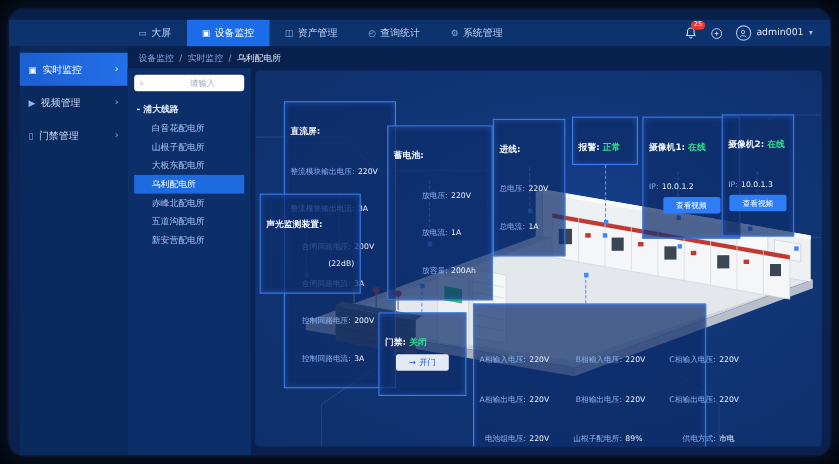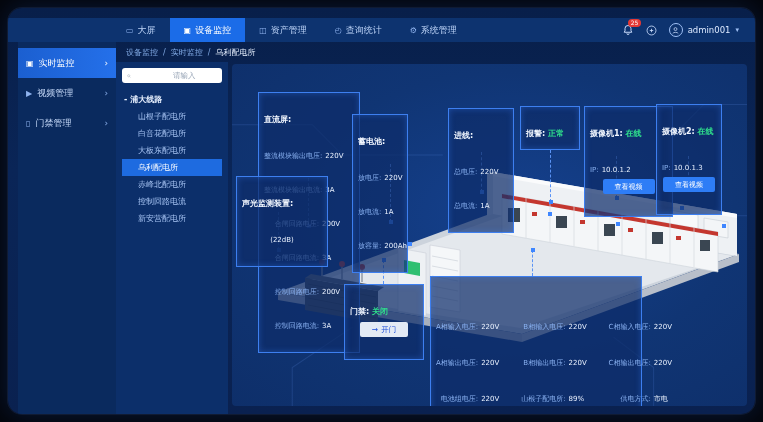--- a/index.html
+++ b/index.html
@@ -168,26 +168,26 @@
                 <circle cx="7" cy="7" r="4.5" fill="none" stroke="#8a97a8" stroke-width="1.6"></circle>
                 <path d="M10.5 10.5L14 14" stroke="#8a97a8" stroke-width="1.6"></path>
               </svg>
               <input placeholder="请输入" style="">
             </div>
             <div class="tree">
               <div class="tree-root">
                 <span>-</span>
                 <span>浦大线路</span>
               </div>
+              <div class="tree-node">白音花配电所</div>
               <div class="tree-node">山根子配电所</div>
-              <div class="tree-node">白音花配电所</div>
               <div class="tree-node">大板东配电所</div>
               <div class="tree-node selected">乌利配电所</div>
               <div class="tree-node">赤峰北配电所</div>
-              <div class="tree-node">控制回路电流</div>
+              <div class="tree-node">五道沟配电所</div>
               <div class="tree-node">新安营配电所</div>
             </div>
           </div>
 
           <div class="canvas">
             <svg class="deco" width="100%" height="100%" viewBox="0 0 513 338" preserveAspectRatio="none">
               <path d="M0 60 L80 60 L110 90 L210 90 M513 40 L470 40 L440 70 M513 150 L480 150 L450 180 M60 338 L60 300 L120 260 M420 338 L420 300 L380 270" fill="none" stroke="#6fa0ff" stroke-width="1"></path>
               <circle cx="110" cy="90" r="2" fill="#6fa0ff"></circle>
                 <circle cx="440" cy="70" r="2" fill="#6fa0ff"></circle>
             </svg>
@@ -300,21 +300,21 @@
               <div class="co-row">
                   <span class="co-label">控制回路电压:</span>
                   <span class="co-value">200V</span>
                 </div>
               <div class="co-row">
                   <span class="co-label">控制回路电流:</span>
                   <span class="co-value">3A</span>
                 </div>
             </div>
 
-            <div class="co" style="left:120px;top:50px;width:56px">
+            <div class="co" style="left:120px;top:50px;width:96px">
               <div class="co-title">蓄电池:</div>
               <div class="co-row">
                   <span class="co-label">放电压:</span>
                   <span class="co-value">220V</span>
                 </div>
               <div class="co-row">
                   <span class="co-label">放电流:</span>
                   <span class="co-value">1A</span>
                 </div>
               <div class="co-row">
@@ -361,21 +361,21 @@
               </div>
               <div class="co-row" style="justify-content:flex-start">
                 <span class="co-label" style="flex:0 0 auto">IP:</span>
                 <span class="co-value" style="width:auto">10.0.1.3</span>
               </div>
               <button class="btn-view">查看视频</button>
             </div>
 
             <div class="co" style="left:4px;top:112px;width:92px">
               <div class="co-title">声光监测装置:</div>
-              <div class="co-row" style="justify-content:center">
+              <div class="co-row" style="justify-content:flex-end">
                 <span class="co-value" style="width:auto;margin-left:0">(22dB)</span>
               </div>
             </div>
 
             <div class="co" style="left:112px;top:220px;width:80px">
               <div class="co-title">
                 <span>门禁:</span>
                 <span class="ok">关闭</span>
               </div>
               <button class="btn-door">

